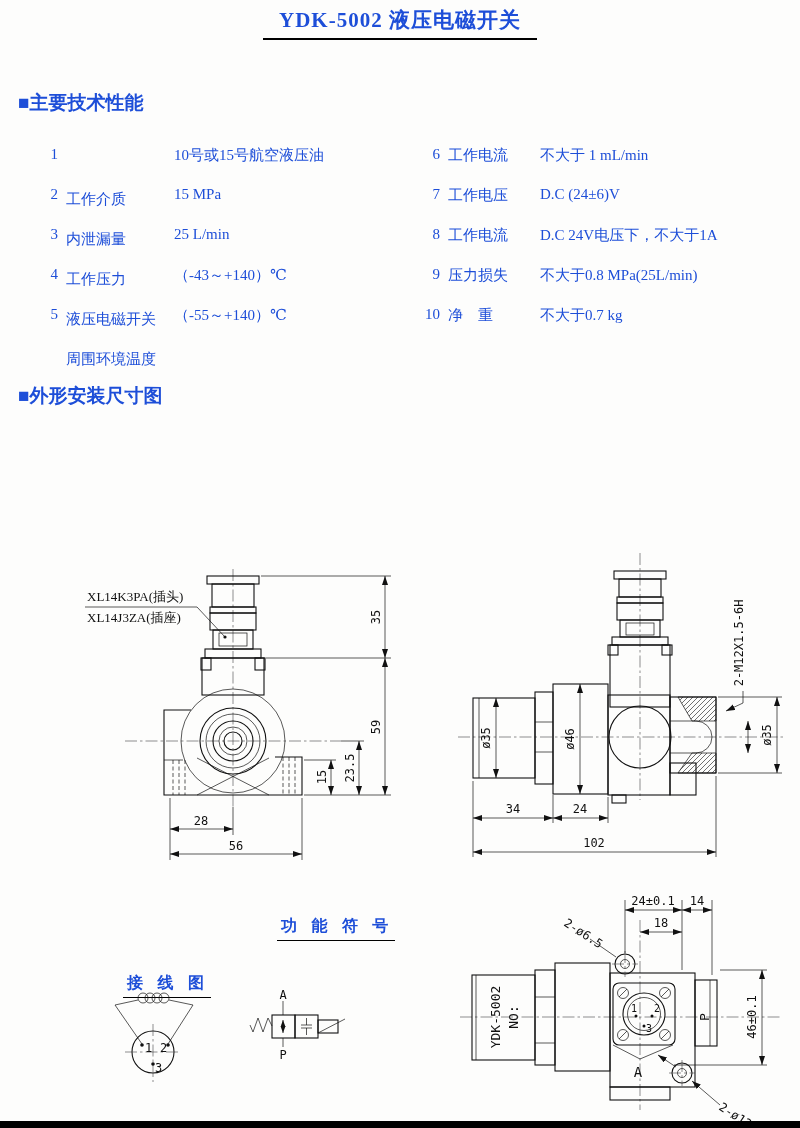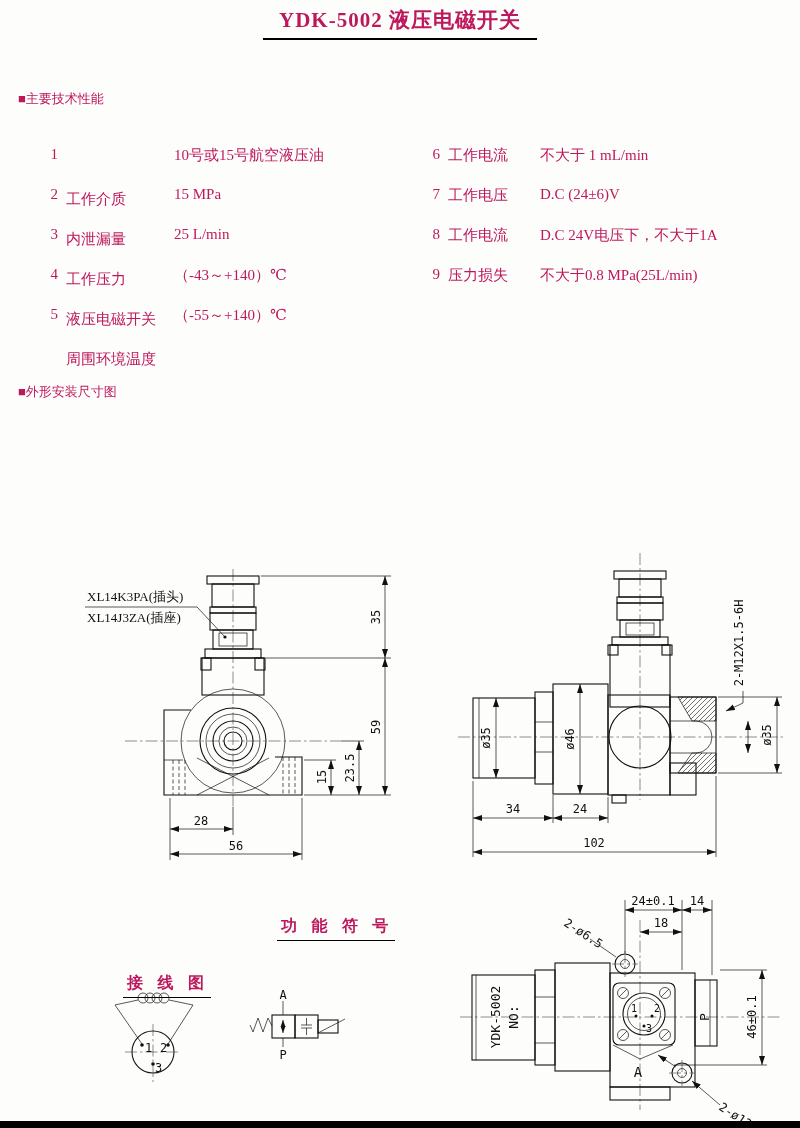--- a/index.html
+++ b/index.html
@@ -1,21 +1,21 @@
 <!DOCTYPE html>
 <html><head>
 <meta charset="utf-8">
 <style>
   html,body{margin:0;padding:0;background:#888;}
   #page{position:relative;width:800px;height:1128px;background:#fdfdfc;overflow:hidden;
-        font-family:"Liberation Serif","DejaVu Serif",serif;color:#be185d;}
+        font-family:"Liberation Serif","DejaVu Serif",serif;color:#1d4ed8;}
   .abs{position:absolute;}
   #title{top:6px;left:0;width:800px;text-align:center;font-size:21px;font-weight:bold;letter-spacing:1px;}
   #title span{display:inline-block;border-bottom:2px solid #000;padding:0 16px 4px 16px;}
-  .sec-head{font-family:"Liberation Sans","DejaVu Sans",sans-serif;font-weight:normal;font-size:13px;}
+  .sec-head{font-family:"Liberation Sans","DejaVu Sans",sans-serif;font-weight:bold;font-size:19px;}
   .spec-row{display:flex;font-size:15px;white-space:nowrap;}
   .spec-row .num{width:24px;text-align:right;margin-right:8px;}
   .spec-l .name{width:108px;margin-top:44px;}
   .spec-r .num{width:26px;}
   .spec-r .name{width:92px;}
   .dia-title{font-family:"Liberation Sans","DejaVu Sans",sans-serif;font-weight:bold;font-size:16px;
              letter-spacing:5px;border-bottom:1.5px solid #000;padding:0 2px 3px 4px;}
   svg{position:absolute;overflow:visible;}
   svg text{font-family:"DejaVu Sans Mono","Liberation Mono",monospace;font-size:12px;fill:#111;}
   svg text.cjk{font-family:"Liberation Serif","DejaVu Serif",serif;font-size:13px;}
@@ -75,20 +75,25 @@
   </div>
   <div class="abs spec-row spec-r" style="left:414px;top:226px;">
     <span class="num">8</span>
     <span class="name">工作电流</span>
     <span class="val">D.C 24V电压下，不大于1A</span>
   </div>
   <div class="abs spec-row spec-r" style="left:414px;top:266px;">
     <span class="num">9</span>
     <span class="name">压力损失</span>
     <span class="val">不大于0.8 MPa(25L/min)</span>
+  </div>
+  <div class="abs spec-row spec-r" style="left:414px;top:306px;">
+    <span class="num">10</span>
+    <span class="name">净　重</span>
+    <span class="val">不大于0.7 kg</span>
   </div>
 
   <div class="abs sec-head" style="left:18px;top:383px;">■外形安装尺寸图</div>
 
   <svg style="left:85px;top:545px;" width="330" height="320" viewBox="0 0 330 320">
     <defs>
       <marker id="ar1" markerWidth="10" markerHeight="7" refX="9" refY="3" orient="auto-start-reverse" markerUnits="userSpaceOnUse">
         <path d="M0,0 L9,3 L0,6 Z" fill="#111"></path>
         </marker>
       <pattern id="kn1" width="3" height="4" patternUnits="userSpaceOnUse">

